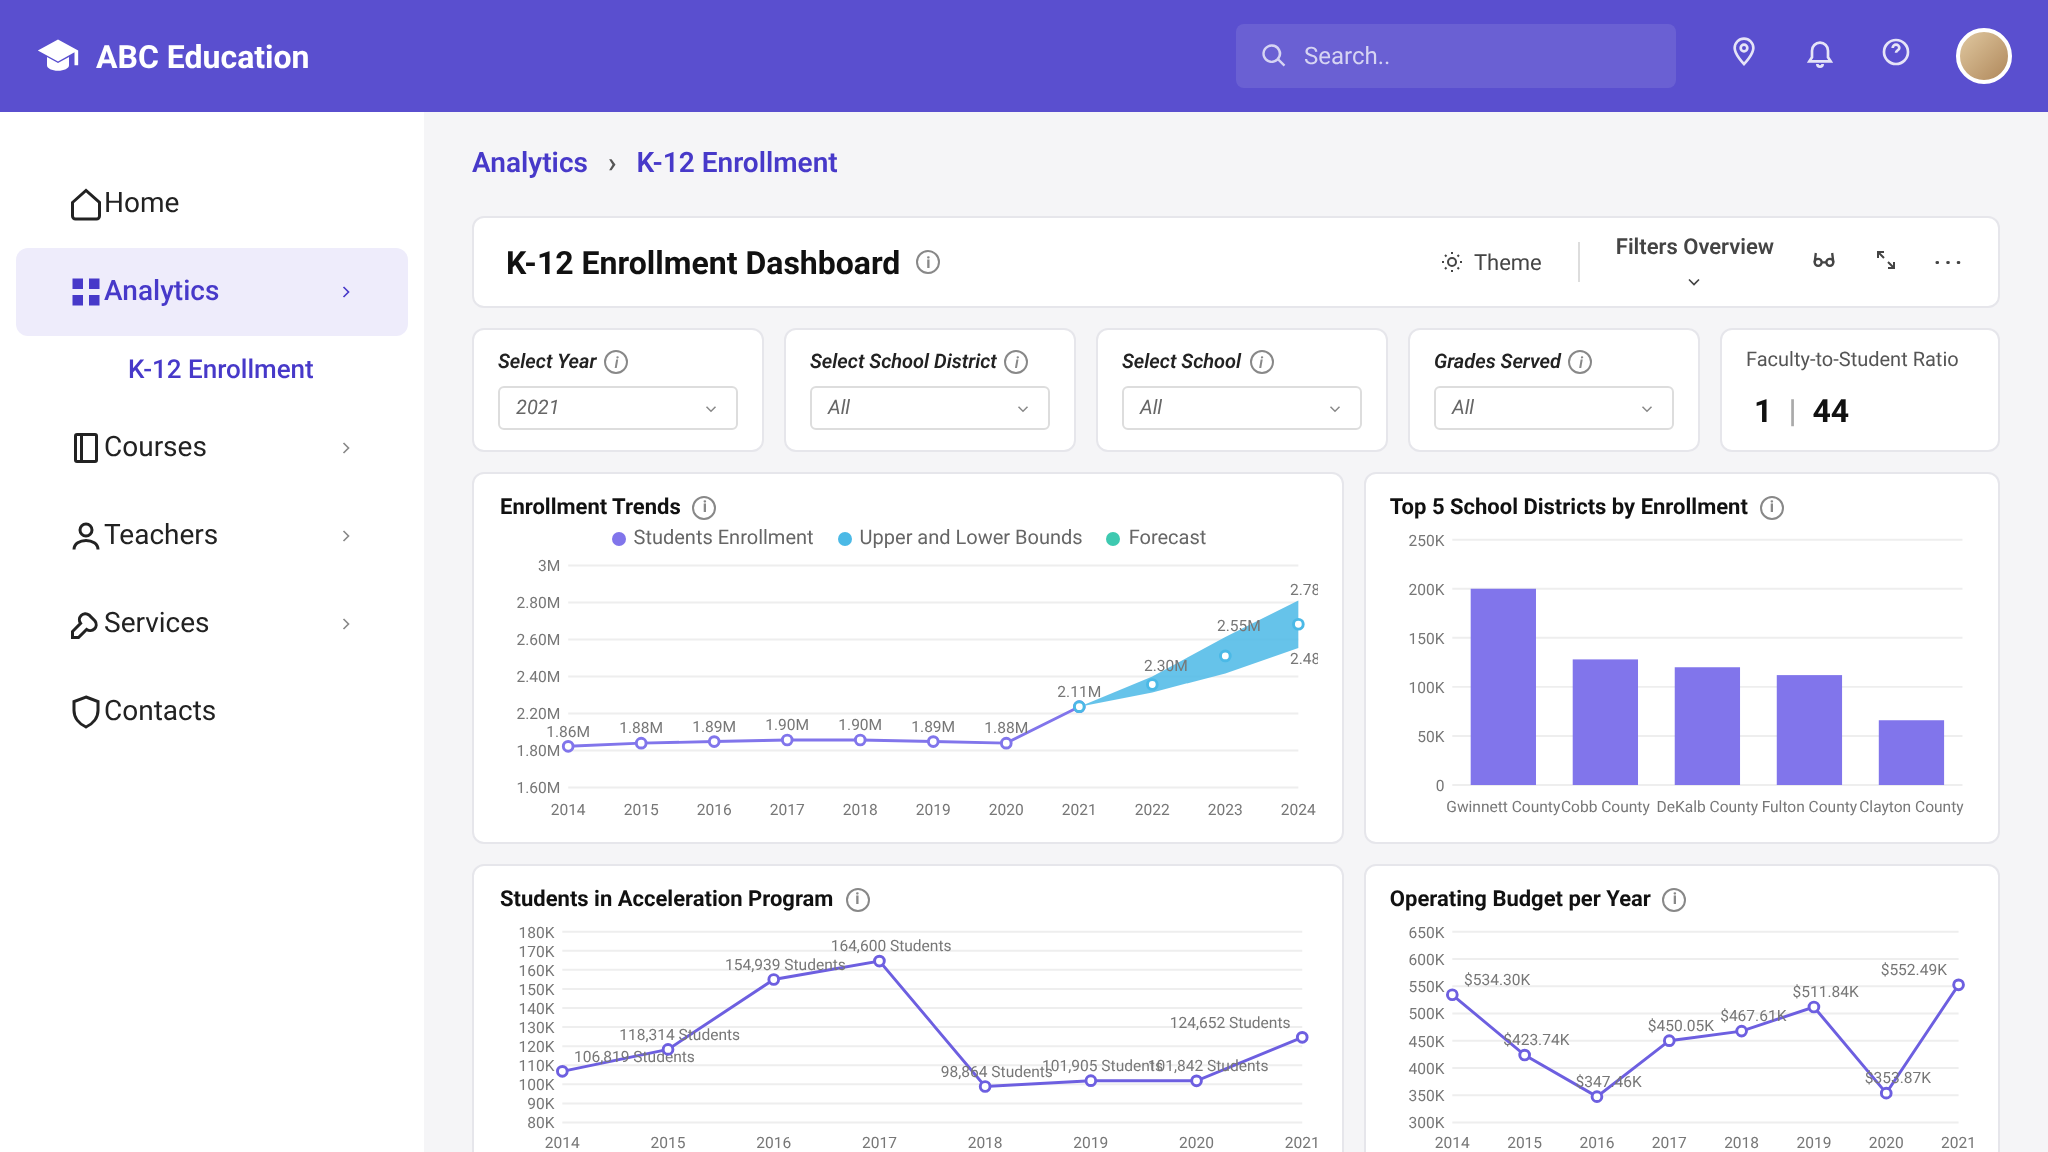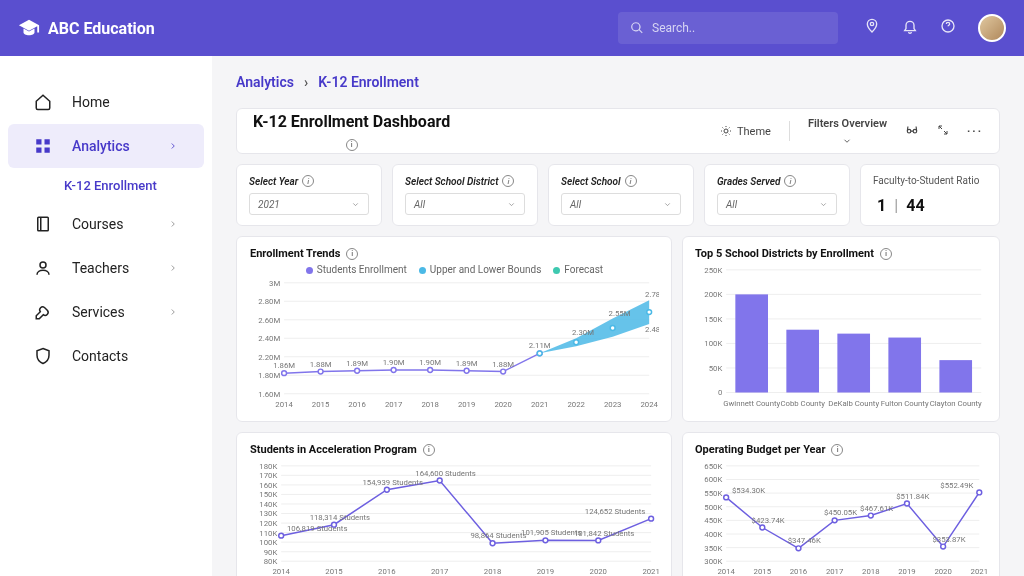--- a/index.html
+++ b/index.html
@@ -9,30 +9,30 @@
 .brand svg { width:22px; height:22px; }
 .search { margin-left:auto; display:flex; align-items:center; background:rgba(255,255,255,.1); height:32px; border-radius:4px; width:220px; padding:0 12px; color:#d6d4f3; }
 .search svg { width:14px; height:14px; margin-right:8px; }
 .search input { background:none; border:none; outline:none; color:#d6d4f3; font-size:12px; flex:1; }
 .search input::placeholder { color:#d6d4f3; }
 .top-icons { display:flex; align-items:center; gap:22px; margin-left:26px; }
 .top-icons span { color:#fff; opacity:.85; cursor:pointer; }
 .avatar { width:28px; height:28px; border-radius:50%; background:linear-gradient(135deg,#e0c8a0,#b0885b); border:2px solid #fff; }
 .layout { display:flex; height:calc(100% - 56px); }
 .sidebar { width:212px; background:#fff; padding:24px 0; }
-.nav-item { height:44px; display:flex; align-items:center; gap:20px; padding:0 26px; font-size:14px; color:#222; cursor:pointer; position:relative; border-radius:6px; margin:0 8px; }
+.nav-item { height:44px; display:flex; align-items:center; padding:0 26px; font-size:14px; color:#222; cursor:pointer; position:relative; border-radius:6px; margin:0 8px; }
 .nav-item.active { background:#eeecfb; color:#4739c9; font-weight:500; }
 .nav-item svg { width:18px; height:18px; flex-shrink:0; }
 .nav-item .chev { margin-left:auto; width:10px; height:10px; }
 .sub-item { height:34px; display:flex; align-items:center; padding-left:64px; font-size:13px; color:#4739c9; font-weight:500; cursor:pointer; }
 .main { flex:1; padding:18px 24px; overflow:auto; }
 .breadcrumbs { display:flex; align-items:center; gap:10px; font-size:14px; font-weight:600; color:#4739c9; margin-bottom:18px; }
 .breadcrumbs .sep { color:#555; }
 .title-bar { background:#fff; border:1px solid #e6e6eb; border-radius:6px; height:46px; display:flex; align-items:center; padding:0 16px; margin-bottom:10px; }
-.title-bar h1 { font-size:16px; font-weight:700; color:#111; display:flex; align-items:center; gap:8px;flex-direction:column; }
+.title-bar h1 { font-size:16px; font-weight:700; color:#111; display:flex; align-items:center; gap:8px; }
 .info-icon { width:12px; height:12px; border:1px solid #888; border-radius:50%; display:inline-flex; align-items:center; justify-content:center; font-size:8px; color:#888; }
 .title-tools { margin-left:auto; display:flex; align-items:center; gap:18px; font-size:11px; color:#444; }
 .title-tools .div { width:1px; height:20px; background:#ddd; }
 .filter-ov { display:flex; align-items:center; gap:6px; font-weight:600; cursor:pointer;flex-direction:column; }
 .row { display:flex; gap:10px; margin-bottom:10px; }
 .card { background:#fff; border:1px solid #e6e6eb; border-radius:6px; padding:10px 12px; }
 .filter-card { flex:1;font-style:italic; }
 .filter-card label { font-size:10px; font-weight:600; color:#222; display:flex; align-items:center; gap:4px; }
 .filter-card .sel { margin-top:6px; height:22px; border:1px solid #ddd; border-radius:3px; display:flex; align-items:center; justify-content:space-between; padding:0 8px; font-size:10px; color:#666; cursor:pointer; }
 .ratio-card { width:140px; text-align:left; }

